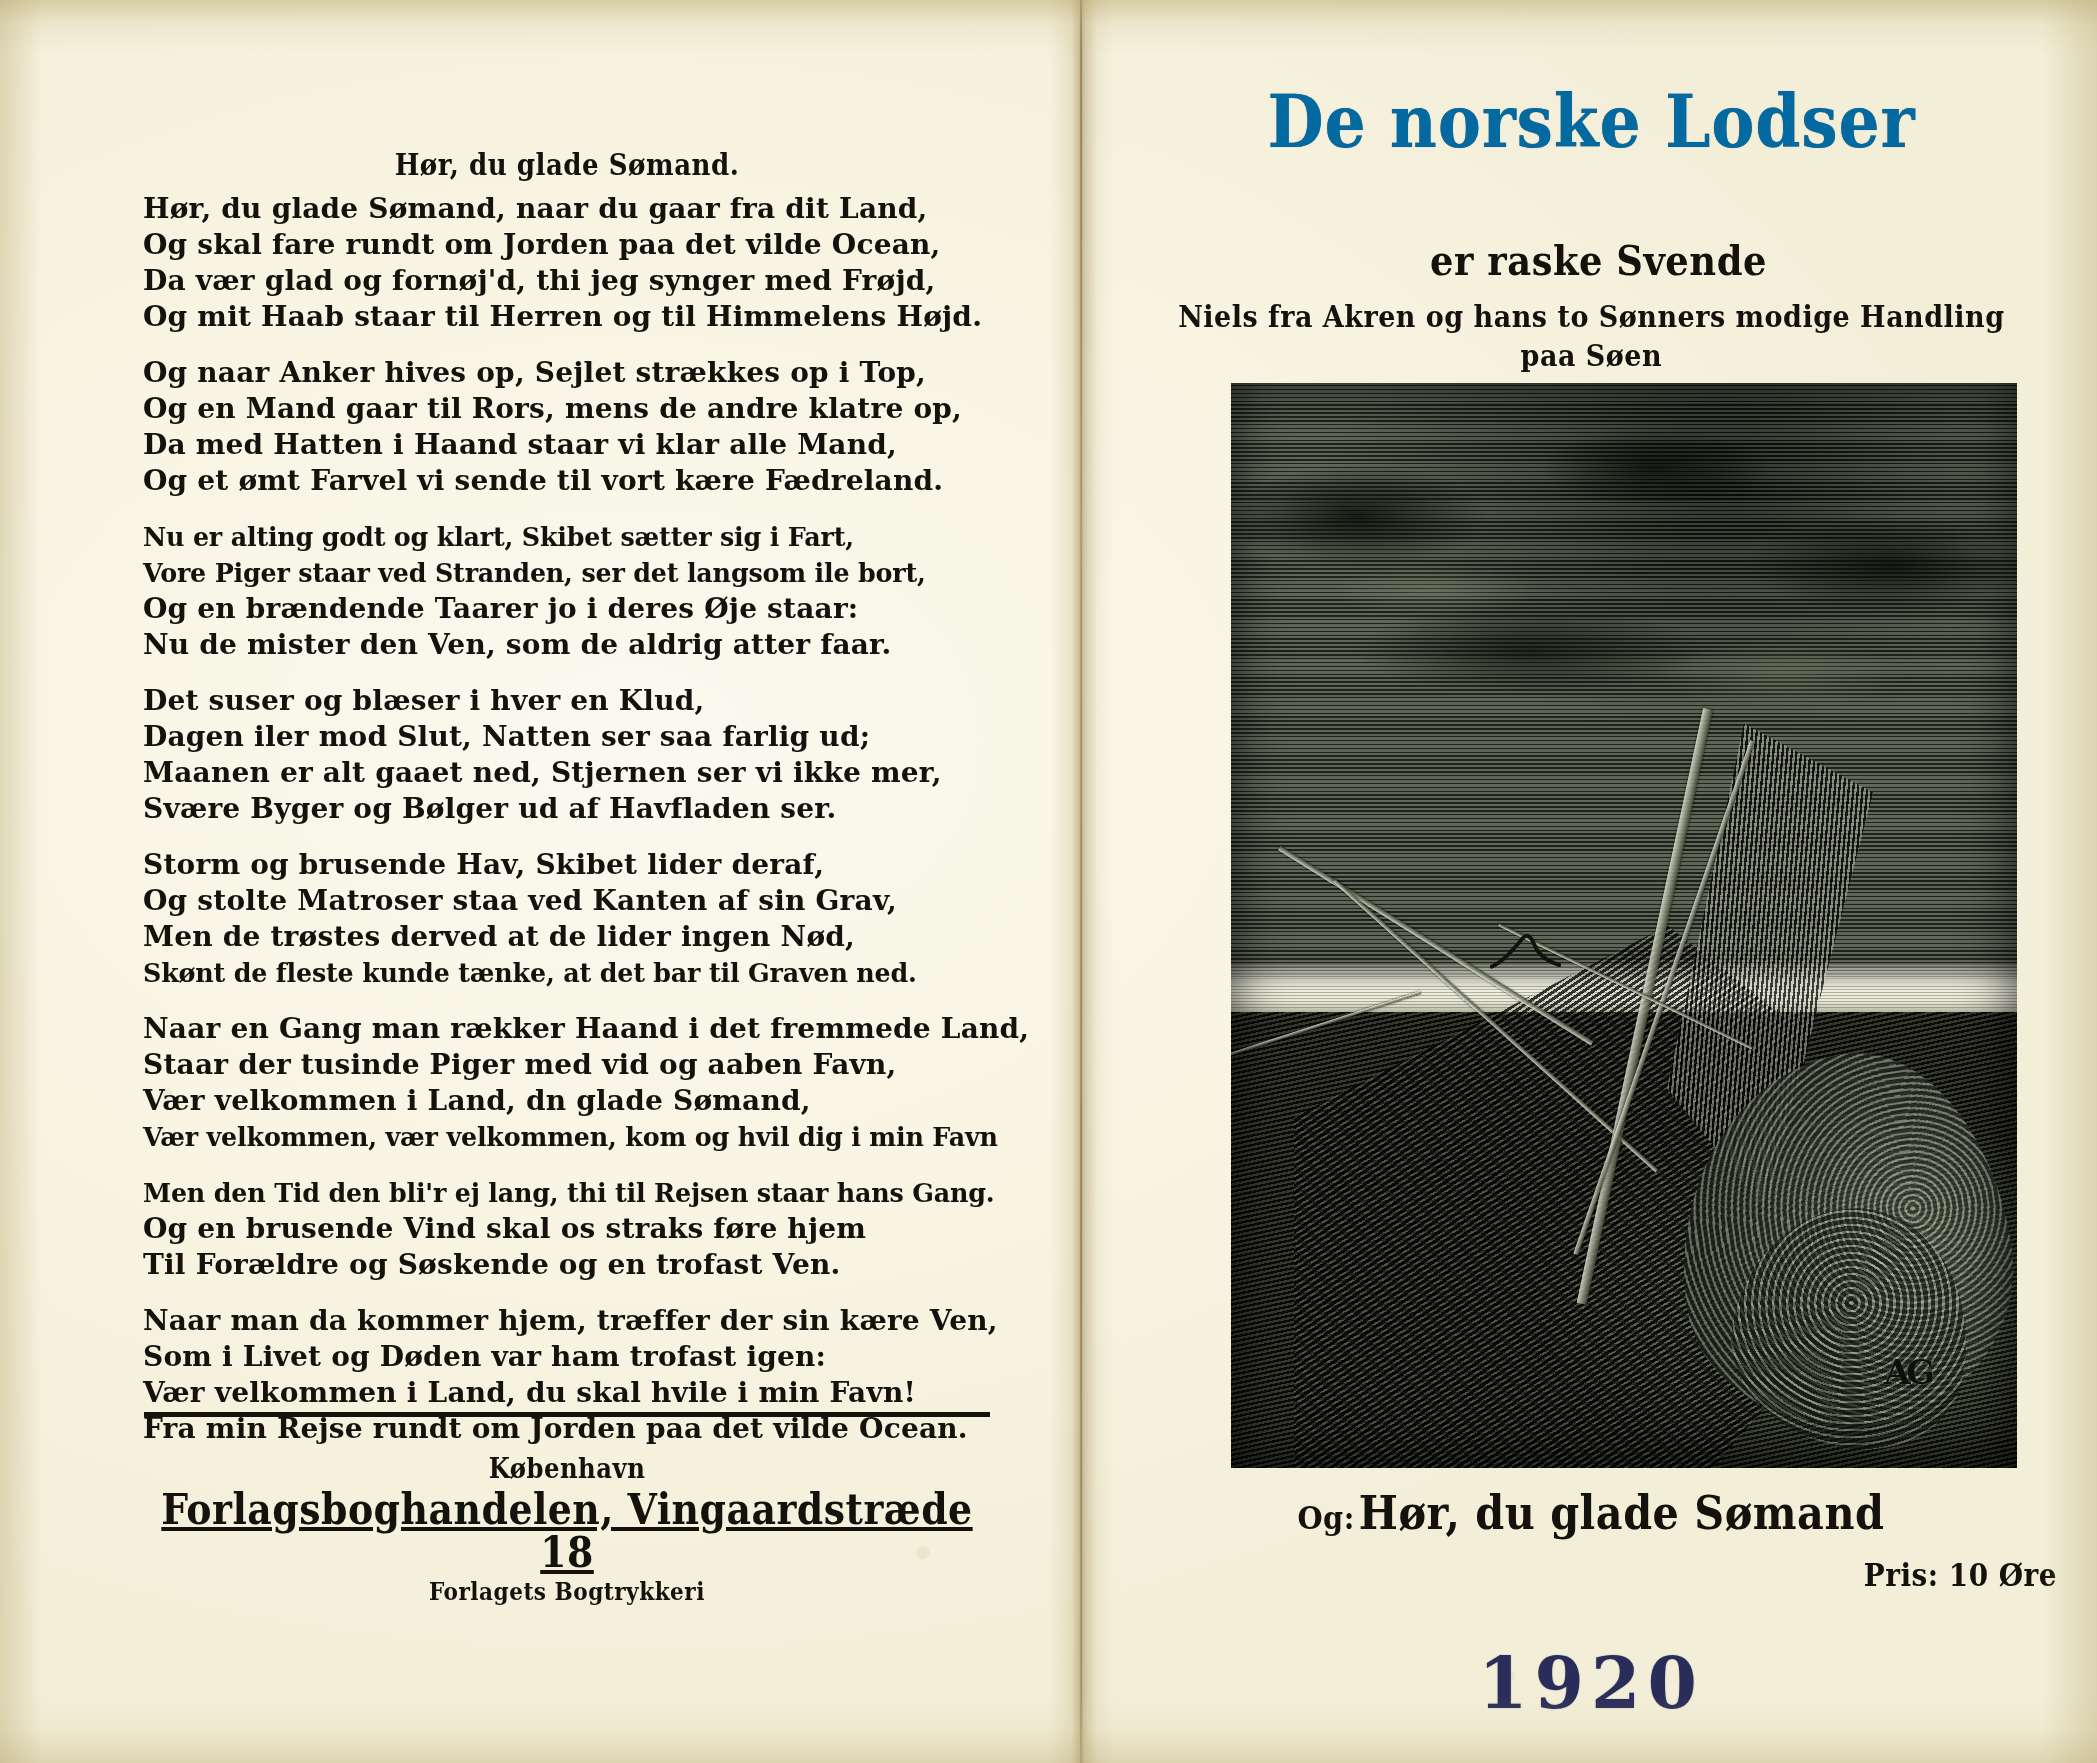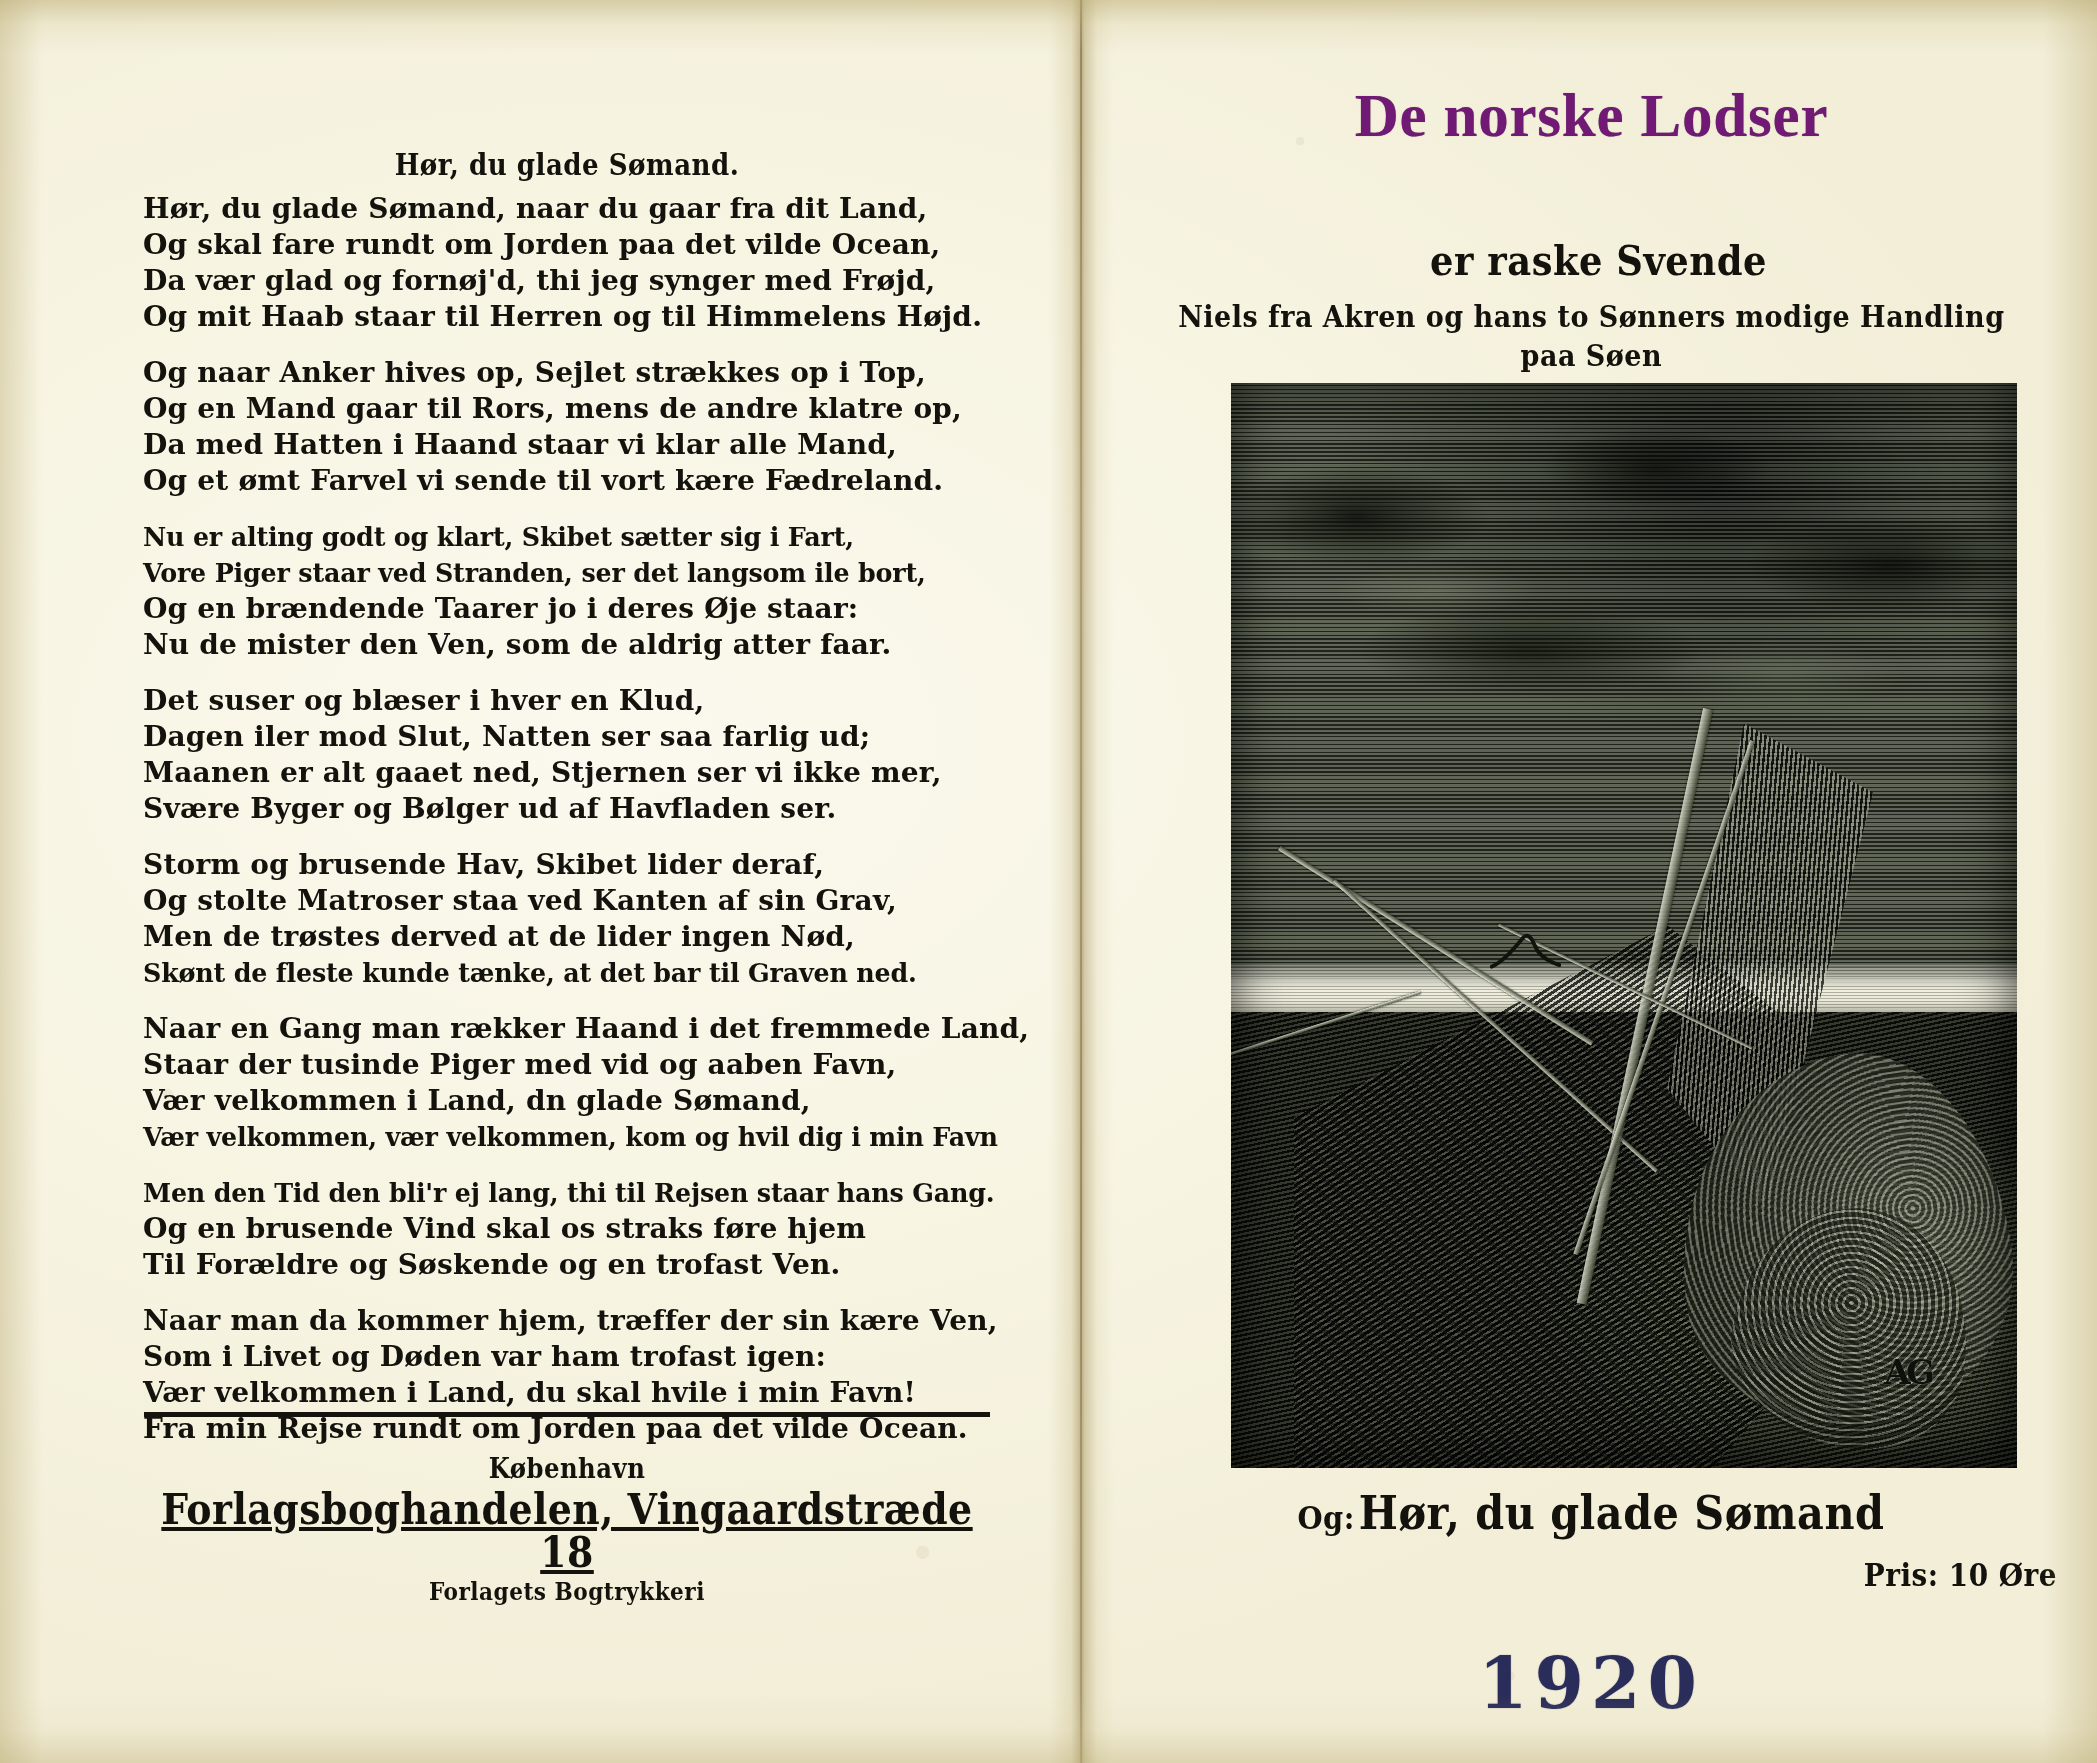--- a/index.html
+++ b/index.html
@@ -122,26 +122,25 @@
 
   
   #right-page {
     position: absolute;
     left: 1079px; top: 0; width: 1019px; height: 1764px;
   }
   #cover-title {
     position: absolute;
     left: 31px; top: 83px; width: 963px;
     text-align: center;
-    font-size: 61px;
+    font-size: 72px;
     line-height: 1.08;
     letter-spacing: 0.8px;
-    color: #701a75;
+    color: #0369a1;
     text-shadow: 0 0 0.8px rgba(0,0,0,.5);
-    font-family: Liberation Serif, serif;
   }
   #cover-sub1 {
     position: absolute;
     left: 38px; top: 239px; width: 963px;
     text-align: center;
     font-size: 41px;
     line-height: 1.1;
   }
   #cover-sub2 {
     position: absolute;

